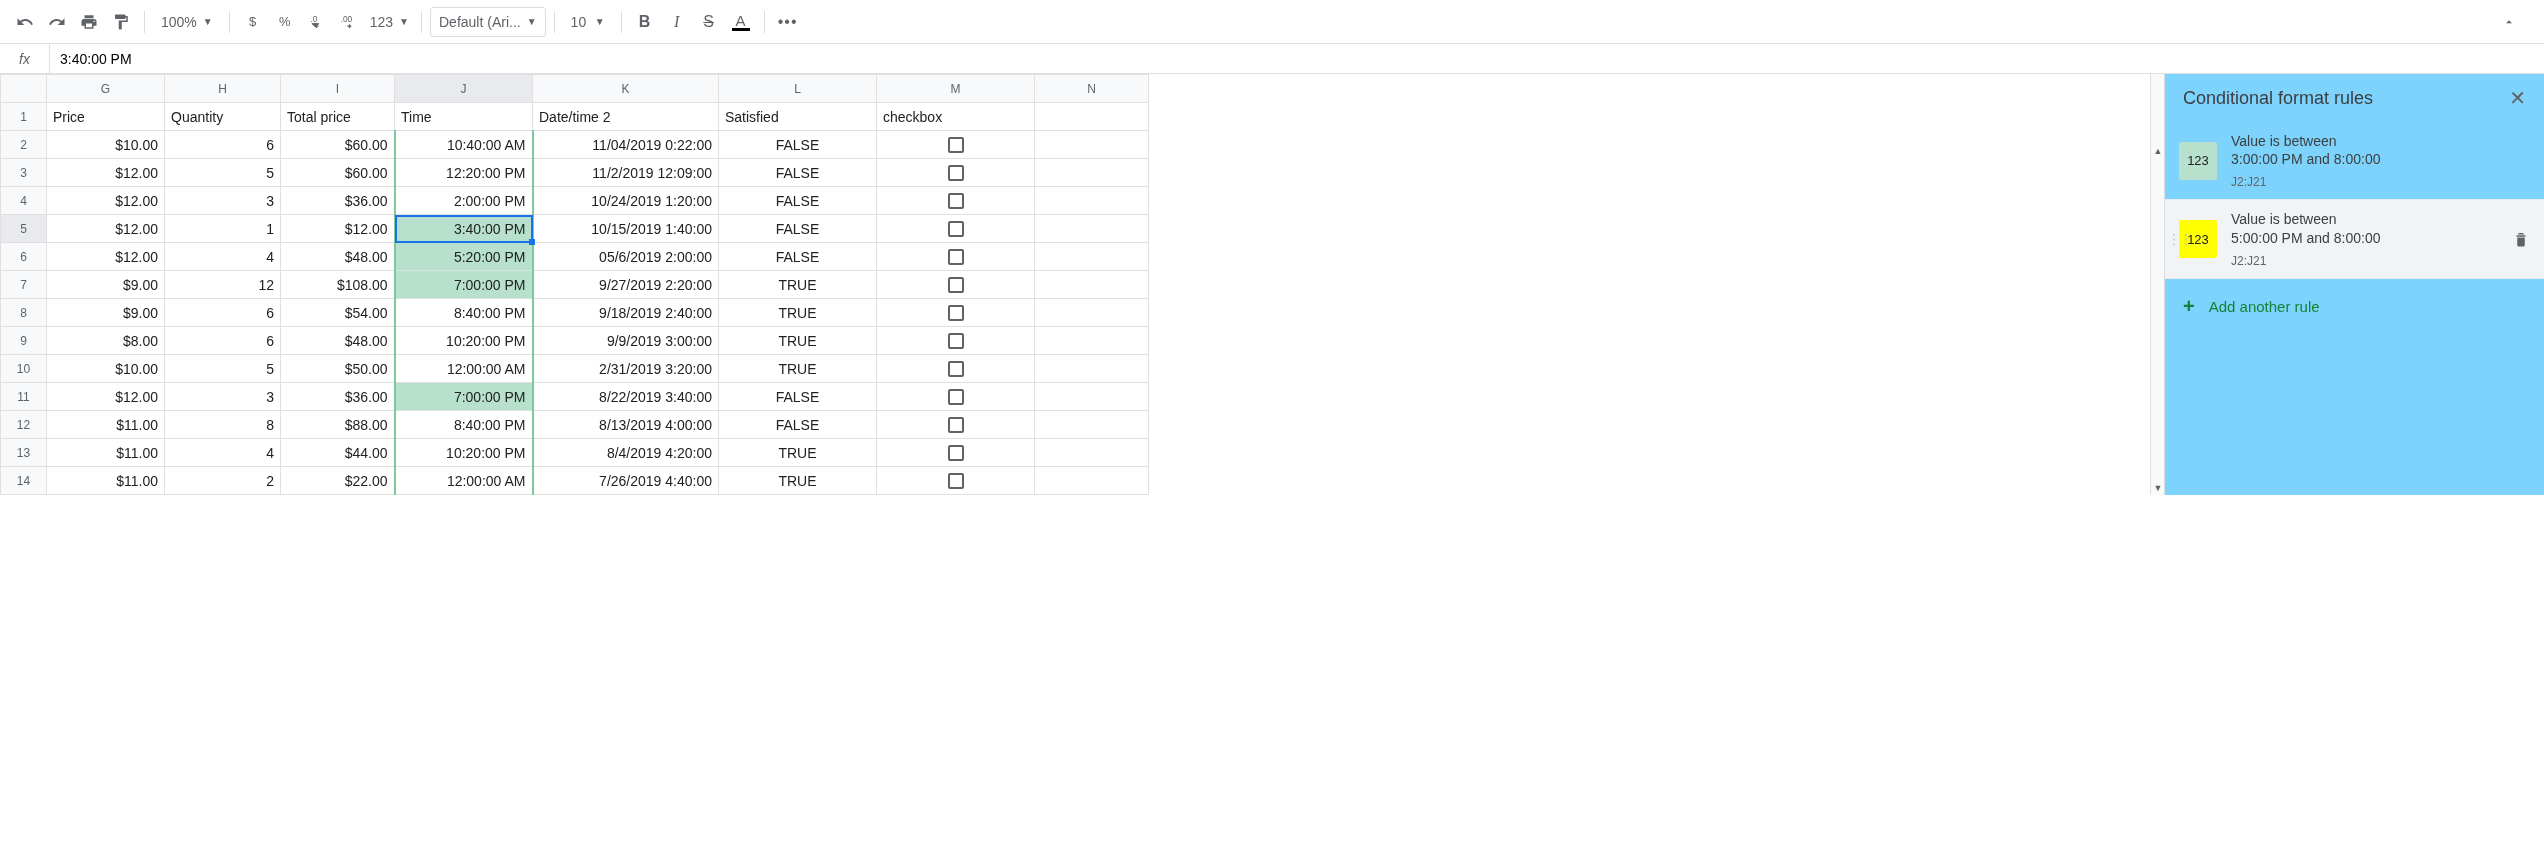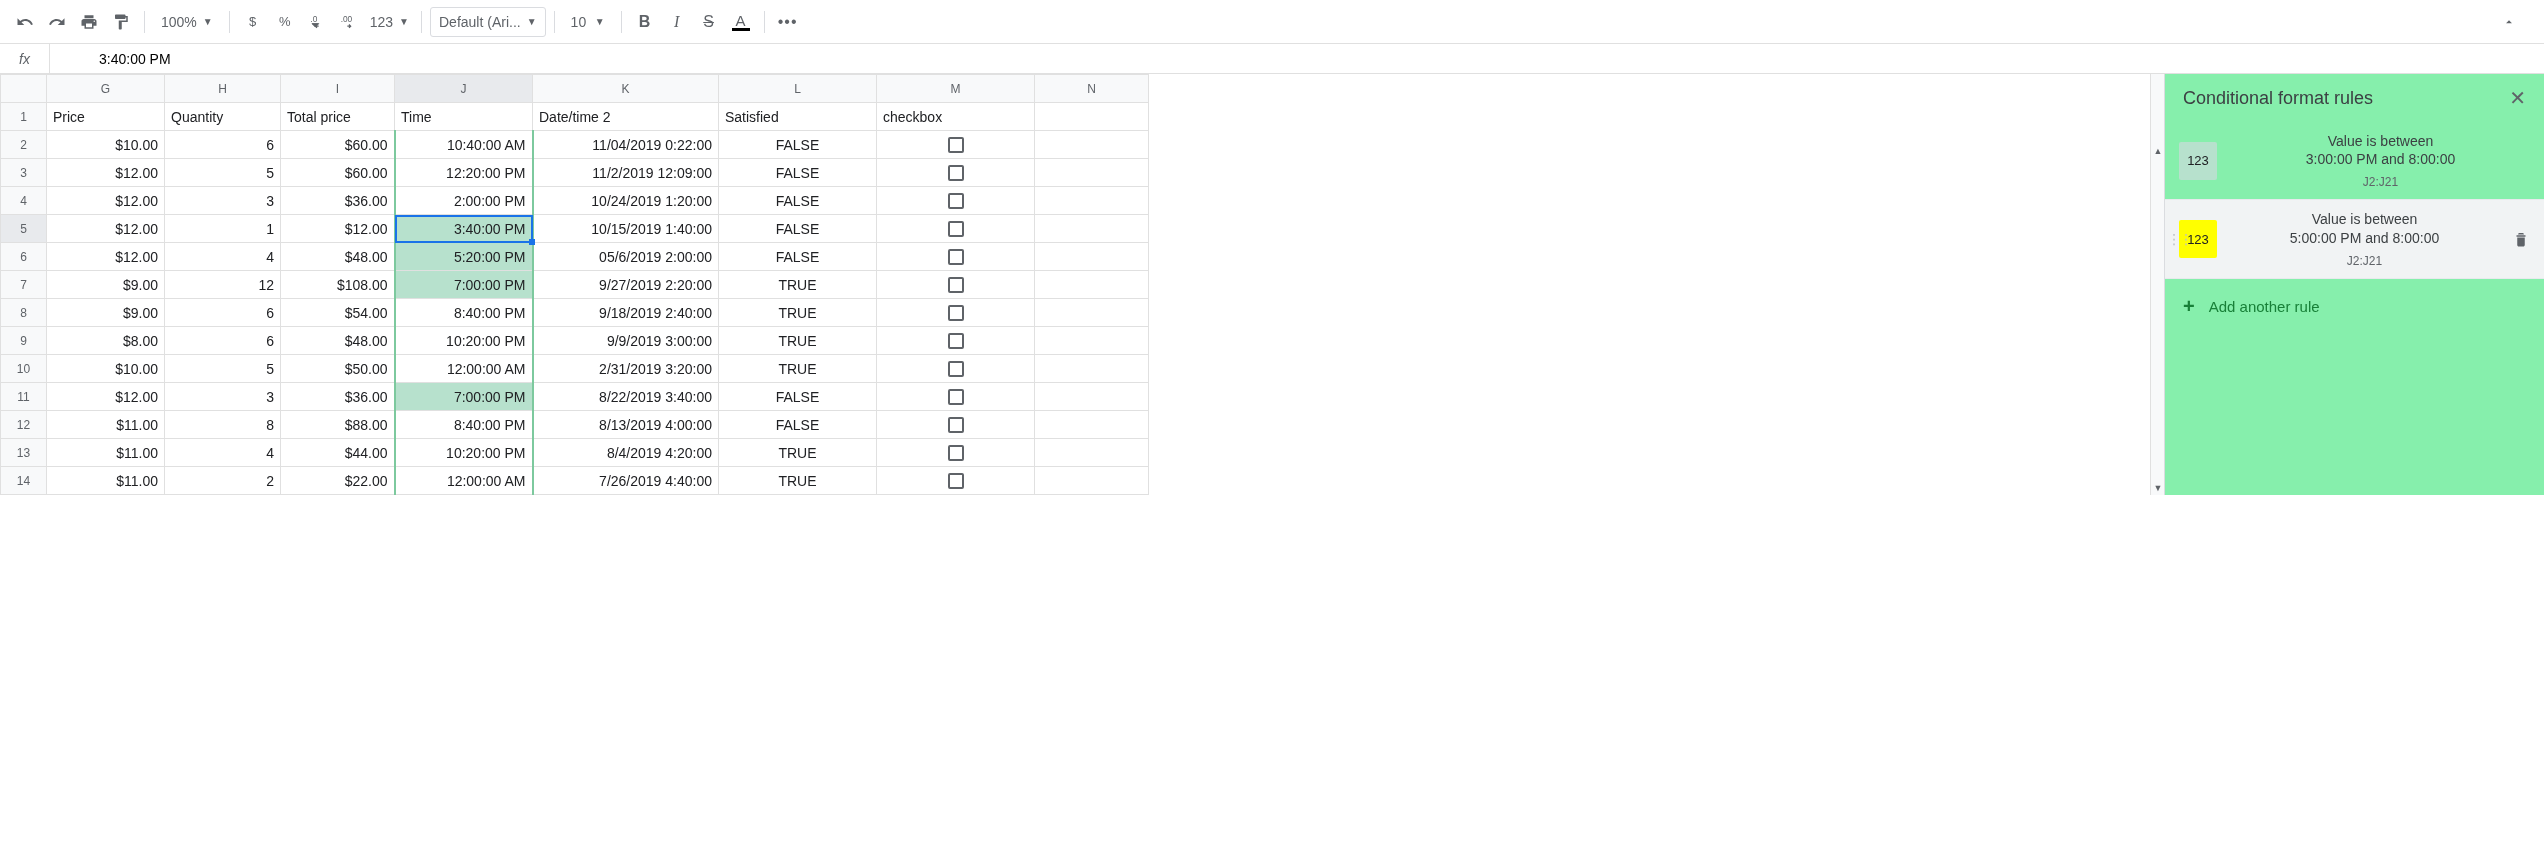--- a/index.html
+++ b/index.html
@@ -61,21 +61,20 @@
       height: 3px;
       background: #000;
       margin-top: -1px;
     }
 
     .fx-bar {
       height: 30px;
       border-bottom: 1px solid #e0e0e0;
       display: flex;
       align-items: center;
-      gap: 39px;
     }
     .fx-label {
       width: 50px;
       text-align: center;
       font-style: italic;
       color: #5f6368;
       font-size: 14px;
       border-right: 1px solid #e0e0e0;
       height: 100%;
       display: flex;
@@ -177,25 +176,24 @@
       justify-content: center;
       font-size: 9px;
       color: #5f6368;
     }
     .scroll-up { top: 70px; }
     .scroll-down { bottom: 0; }
 
     .side-panel {
       width: 380px;
       border-left: 1px solid #dadce0;
-      background: #86efac;
+      background: #7dd3fc;
       padding: 0;
       display: flex;
       flex-direction: column;
-      text-align: center;
     }
     .side-panel-header {
       display: flex;
       align-items: center;
       justify-content: space-between;
       padding: 12px 18px;
       font-size: 18px;
       color: #3c4043;
     }
     .close-x {

